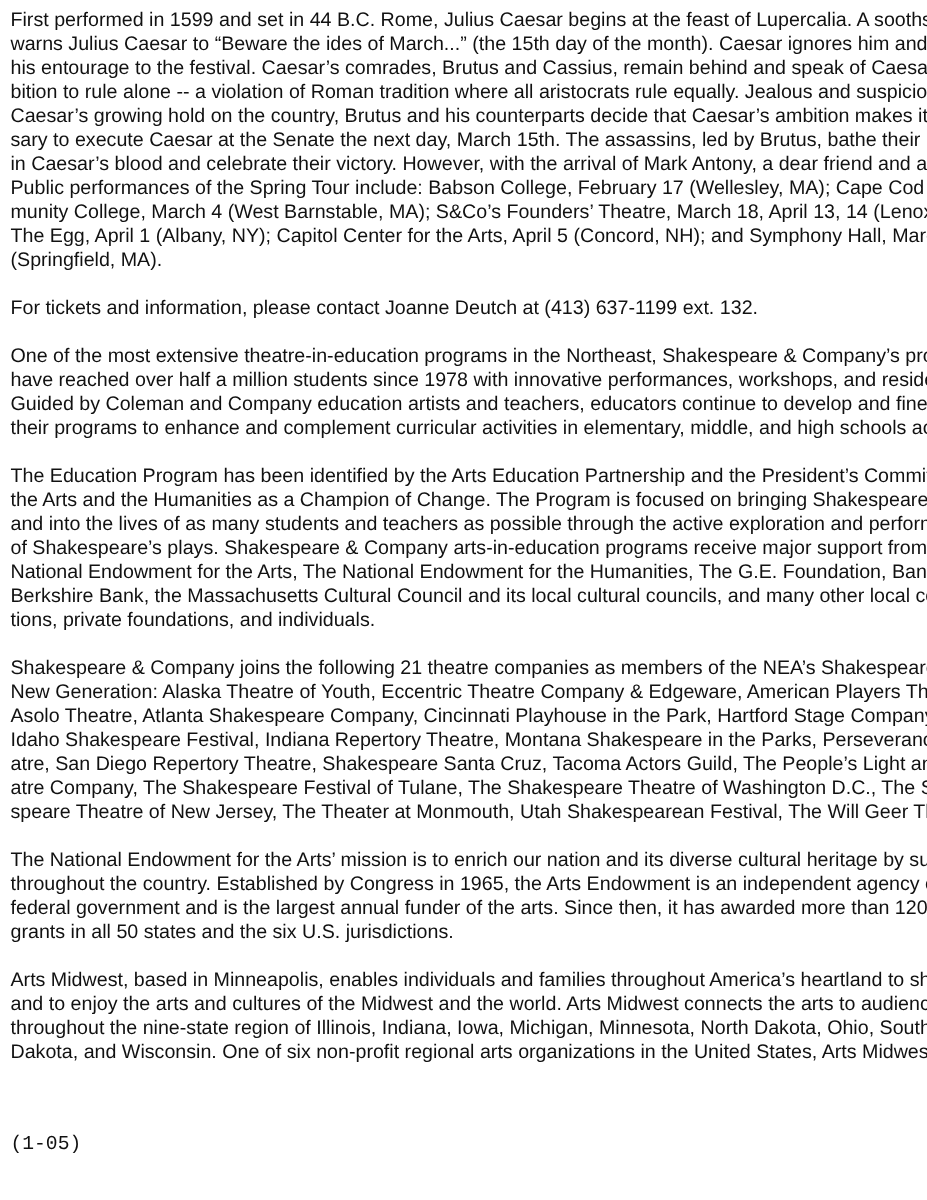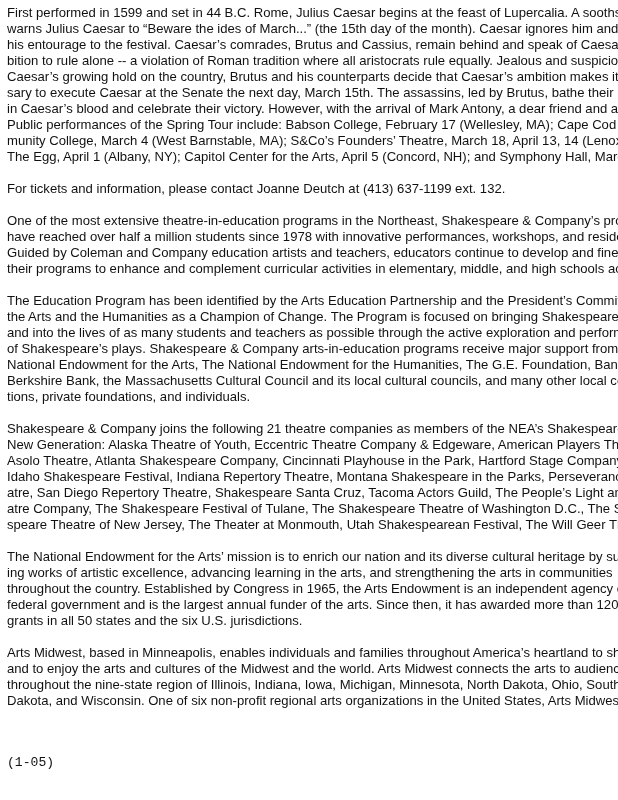--- a/index.html
+++ b/index.html
@@ -27,20 +27,21 @@
     <span class="line">bition to rule alone -- a violation of Roman tradition where all aristocrats rule equally. Jealous and suspicious of</span>
     <span class="line">Caesar’s growing hold on the country, Brutus and his counterparts decide that Caesar’s ambition makes it neces-</span>
     <span class="line">sary to execute Caesar at the Senate the next day, March 15th. The assassins, led by Brutus, bathe their hands</span>
     <span class="line">in Caesar’s blood and celebrate their victory. However, with the arrival of Mark Antony, a dear friend and advo-</span>
   </div>
 
   <div class="para">
     <span class="line">Public performances of the Spring Tour include: Babson College, February 17 (Wellesley, MA); Cape Cod Com-</span>
     <span class="line">munity College, March 4 (West Barnstable, MA); S&amp;Co’s Founders’ Theatre, March 18, April 13, 14 (Lenox, MA);</span>
     <span class="line">The Egg, April 1 (Albany, NY); Capitol Center for the Arts, April 5 (Concord, NH); and Symphony Hall, March 23</span>
+    <span class="line">(Springfield, MA).</span>
   </div>
   <div class="gap"></div>
 
   <div class="para">
     <span class="line">For tickets and information, please contact Joanne Deutch at (413) 637-1199 ext. 132.</span>
   </div>
   <div class="gap"></div>
 
   <div class="para">
     <span class="line">One of the most extensive theatre-in-education programs in the Northeast, Shakespeare &amp; Company’s programs</span>
@@ -67,21 +68,20 @@
     <span class="line">Asolo Theatre, Atlanta Shakespeare Company, Cincinnati Playhouse in the Park, Hartford Stage Company,</span>
     <span class="line">Idaho Shakespeare Festival, Indiana Repertory Theatre, Montana Shakespeare in the Parks, Perseverance The-</span>
     <span class="line">atre, San Diego Repertory Theatre, Shakespeare Santa Cruz, Tacoma Actors Guild, The People’s Light and The-</span>
     <span class="line">atre Company, The Shakespeare Festival of Tulane, The Shakespeare Theatre of Washington D.C., The Shake-</span>
     <span class="line">speare Theatre of New Jersey, The Theater at Monmouth, Utah Shakespearean Festival, The Will Geer Theatri-</span>
   </div>
   <div class="gap"></div>
 
   <div class="para">
     <span class="line">The National Endowment for the Arts’ mission is to enrich our nation and its diverse cultural heritage by support-</span>
-    <span class="line">ing works of artistic excellence, advancing learning in the arts, and strengthening the arts in communities</span>
     <span class="line">throughout the country. Established by Congress in 1965, the Arts Endowment is an independent agency of the</span>
     <span class="line">federal government and is the largest annual funder of the arts. Since then, it has awarded more than 120,000</span>
     <span class="line">grants in all 50 states and the six U.S. jurisdictions.</span>
   </div>
   <div class="gap"></div>
 
   <div class="para">
     <span class="line">Arts Midwest, based in Minneapolis, enables individuals and families throughout America’s heartland to share in</span>
     <span class="line">and to enjoy the arts and cultures of the Midwest and the world. Arts Midwest connects the arts to audiences</span>
     <span class="line">throughout the nine-state region of Illinois, Indiana, Iowa, Michigan, Minnesota, North Dakota, Ohio, South</span>

